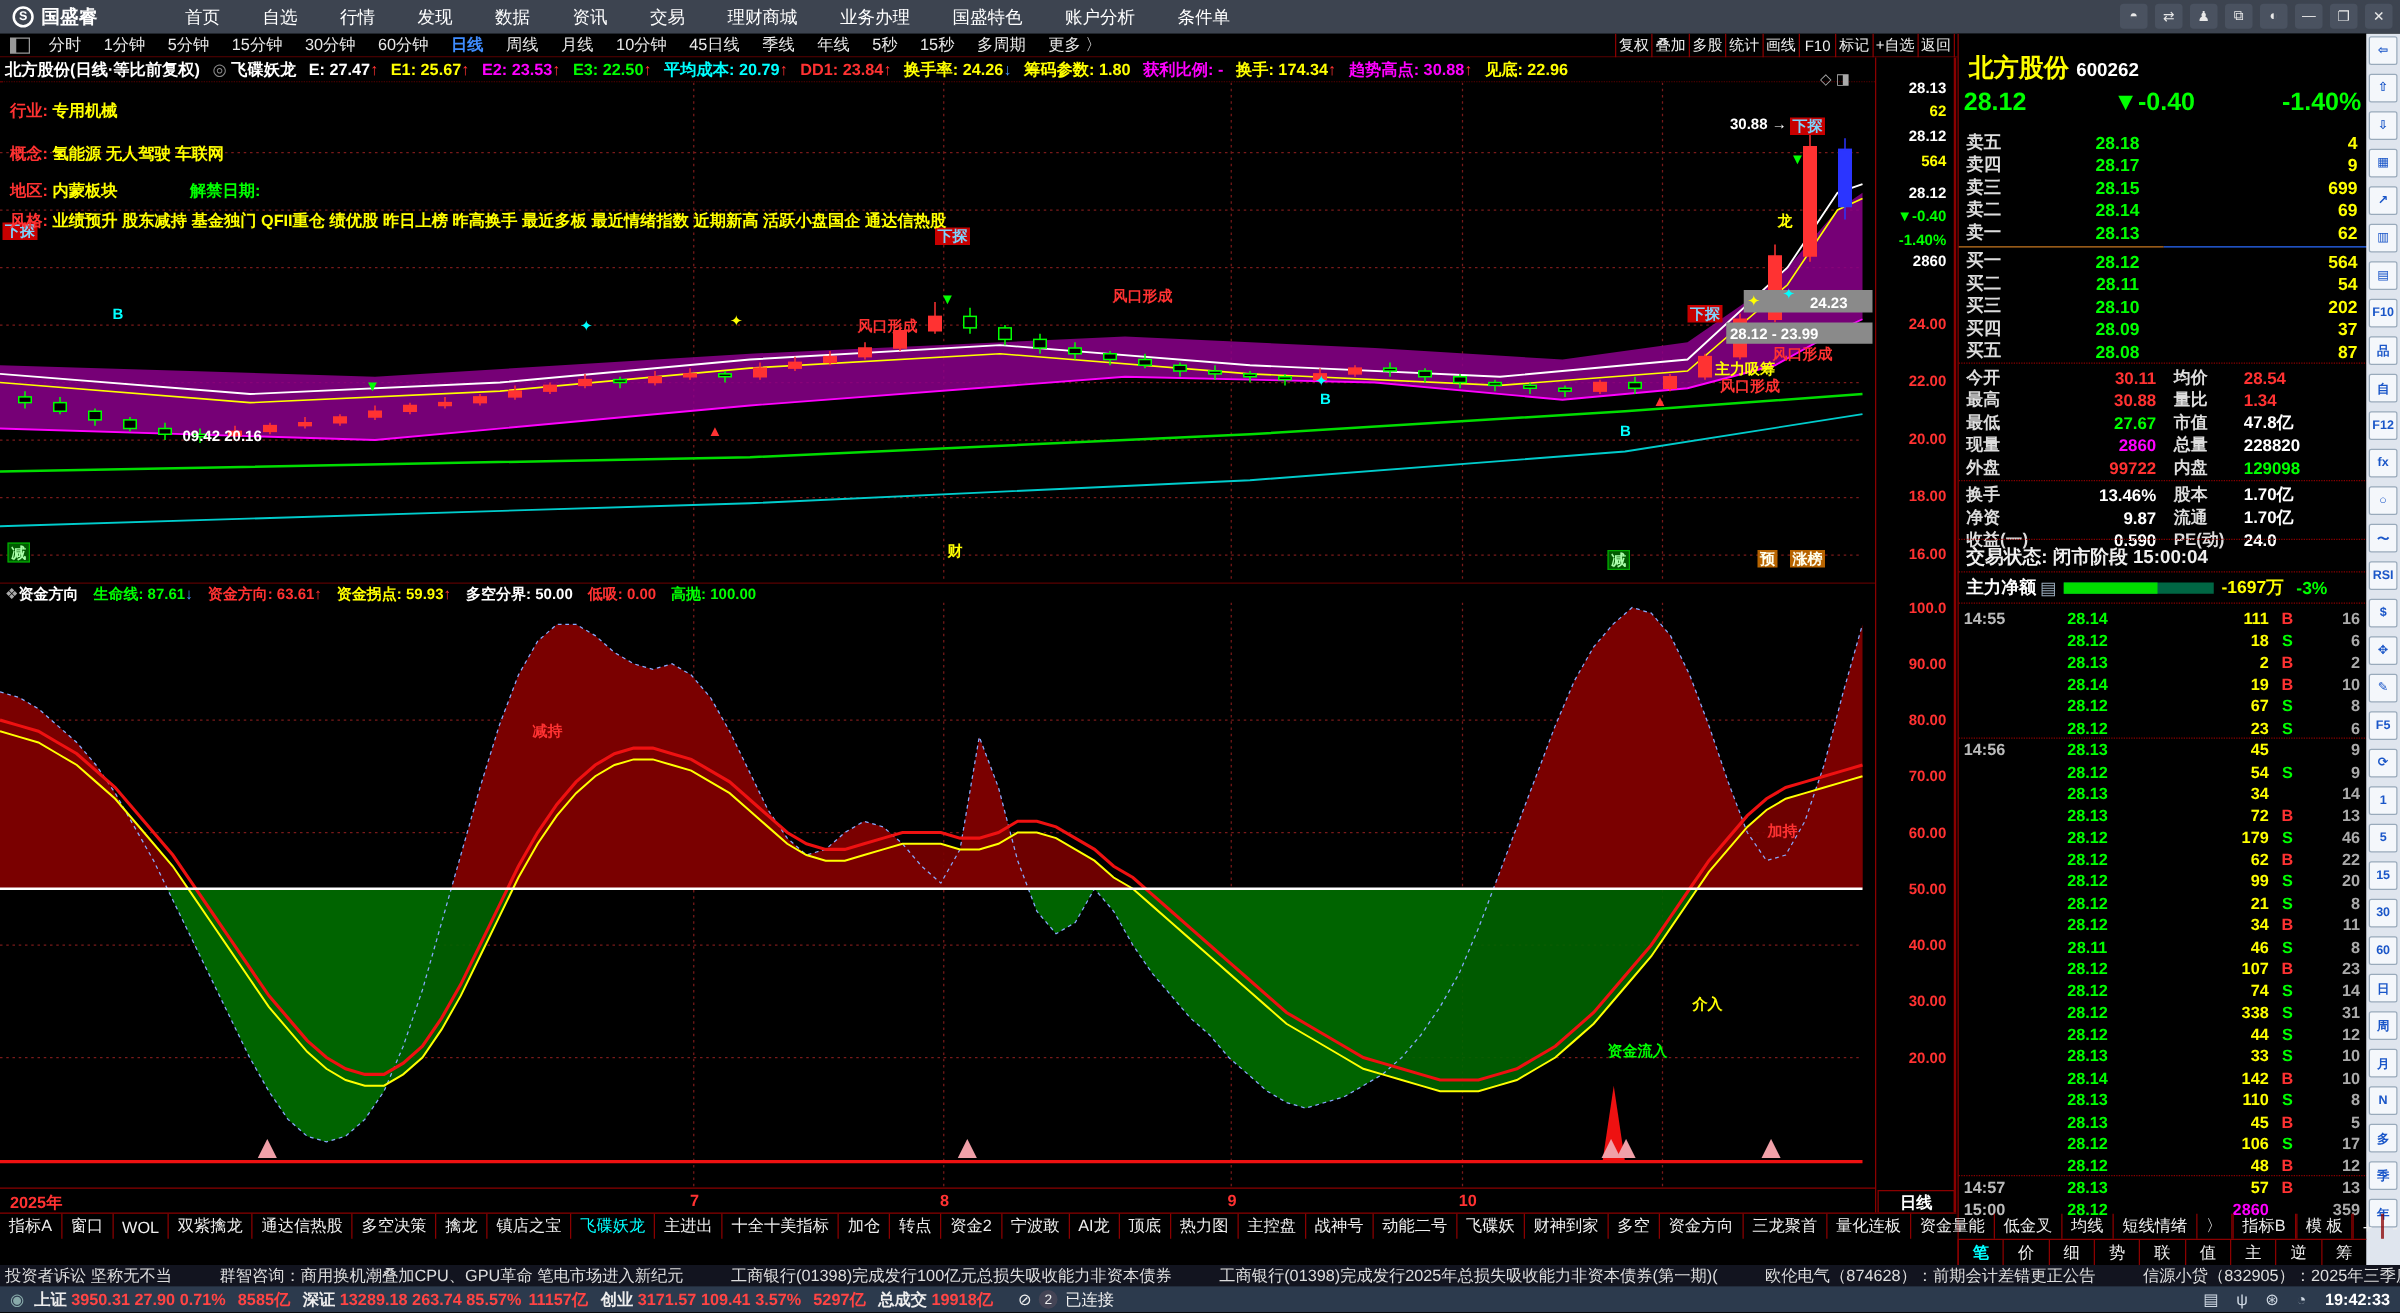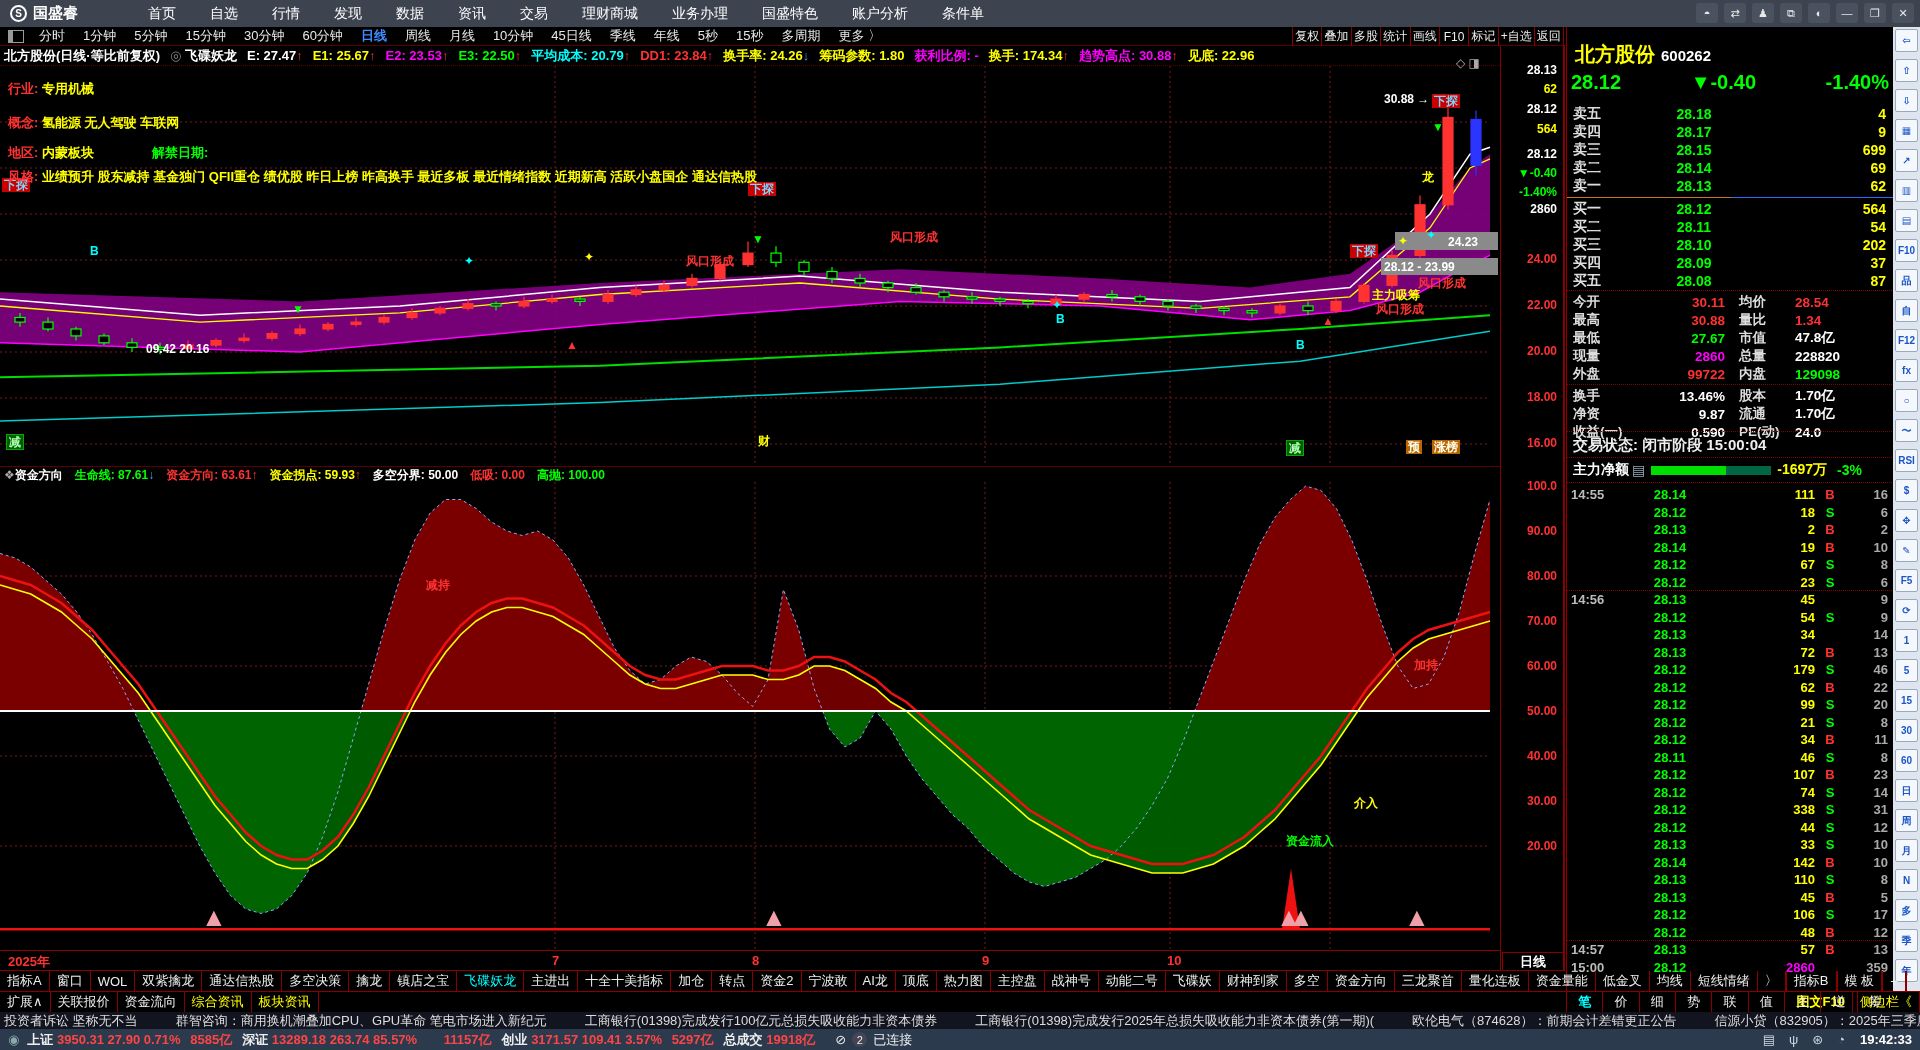--- a/index.html
+++ b/index.html
@@ -790,30 +790,20 @@
       <span class="tb">低金叉</span>
       <span class="tb">均线</span>
       <span class="tb">短线情绪</span>
       <span class="tb">〉</span>
       <span style="flex:1"></span>
       <span class="tb" style="border-left:1px solid #8a0000">指标B</span>
       <span class="tb" style="border-left:1px solid #8a0000">模 板</span>
       <span class="tb" style="border-left:1px solid #8a0000">+</span>
       <span class="tb" style="border-left:1px solid #8a0000">-</span>
     </div>
-  <div id="tabs2" class="tabrow">
-      <span class="tb">扩展∧</span>
-      <span class="tb">关联报价</span>
-      <span class="tb">资金流向</span>
-      <span class="tb yel">综合资讯</span>
-      <span class="tb yel">板块资讯</span>
-      <span class="spacer"></span>
-      <span class="tb" id="f10txt">图文F10</span>
-      <span class="tb" style="color:#ffff00">侧边栏《</span>
-    </div>
   <div id="rtabs">
       <span class="tb on">笔</span>
       <span class="tb">价</span>
       <span class="tb">细</span>
       <span class="tb">势</span>
       <span class="tb">联</span>
       <span class="tb">值</span>
       <span class="tb">主</span>
       <span class="tb">逆</span>
       <span class="tb">筹</span>
@@ -823,21 +813,21 @@
       <span>群智咨询：商用换机潮叠加CPU、GPU革命 笔电市场进入新纪元</span>
       <span>工商银行(01398)完成发行100亿元总损失吸收能力非资本债券</span>
       <span>工商银行(01398)完成发行2025年总损失吸收能力非资本债券(第一期)(</span>
       <span>欧伦电气（874628）：前期会计差错更正公告</span>
       <span>信源小贷（832905）：2025年三季度报告</span>
     </div>
   <div id="statusbar">
     <span style="color:#8aa">◉</span>
     <span id="sbindices" style="display:flex;gap:10px;align-items:center">
         <span><b>上证</b> <span class="num">3950.31</span> <span class="num">27.90</span> <span class="num">0.71%</span> <span class="num" style="margin-left:6px">8585亿</span></span>
-        <span><b>深证</b> <span class="num">13289.18</span> <span class="num">263.74</span> <span class="num">85.57%</span> <span class="num" style="margin-left:23px">11157亿</span></span>
+        <span><b>深证</b> <span class="num">13289.18</span> <span class="num">263.74</span> <span class="num">85.57%</span> <span class="num" style="margin-left:2px">11157亿</span></span>
         <span><b>创业</b> <span class="num">3171.57</span> <span class="num">109.41</span> <span class="num">3.57%</span> <span class="num" style="margin-left:6px">5297亿</span></span>
         <span><b>总成交</b> <span class="num">19918亿</span></span>
       </span>
     <span id="sbconn" style="display:flex;gap:6px;align-items:center;margin-left:12px">
         <span>⊘</span>
         <span style="background:#445;border-radius:50%;width:15px;height:15px;display:inline-flex;align-items:center;justify-content:center;font-size:11px">2</span>
         <span>已连接</span>
       </span>
     <span id="sbicons">
         <span>▤</span>

